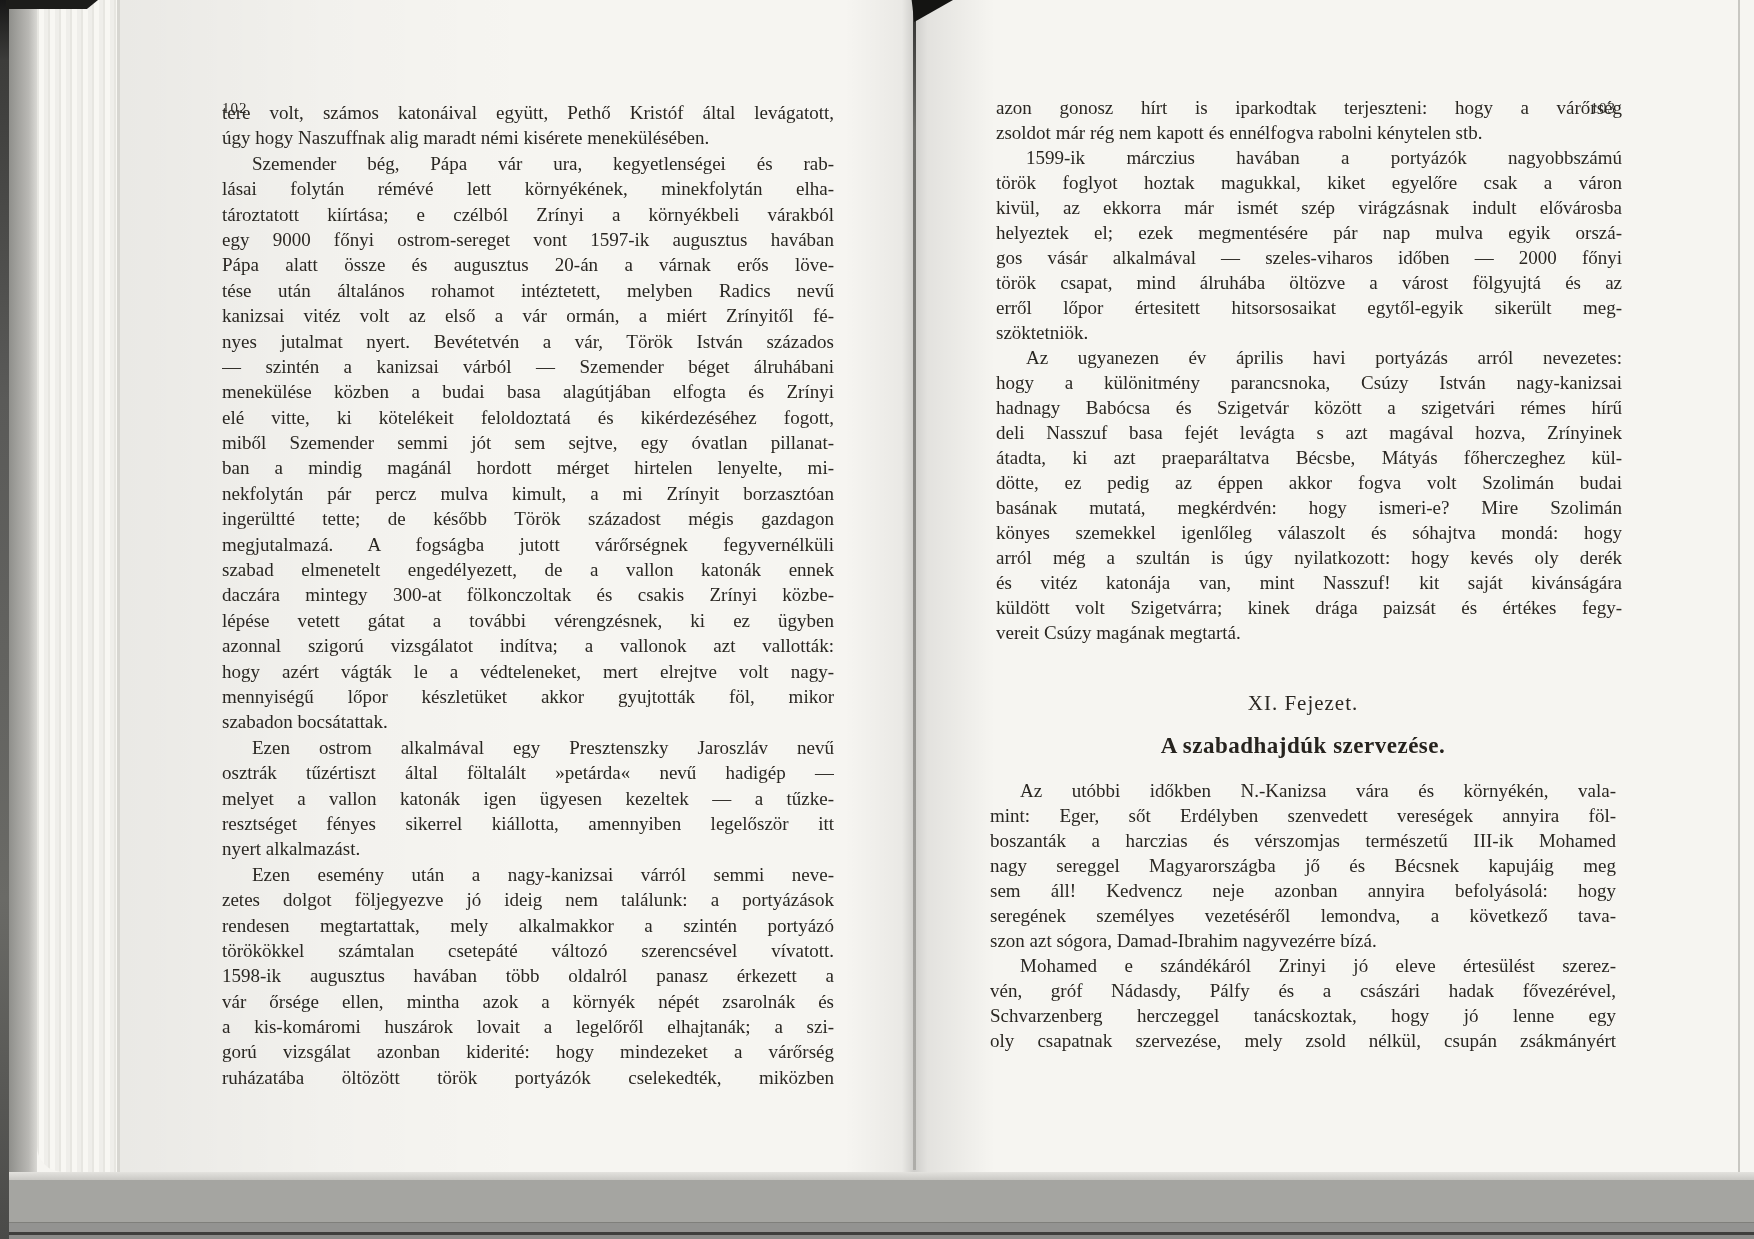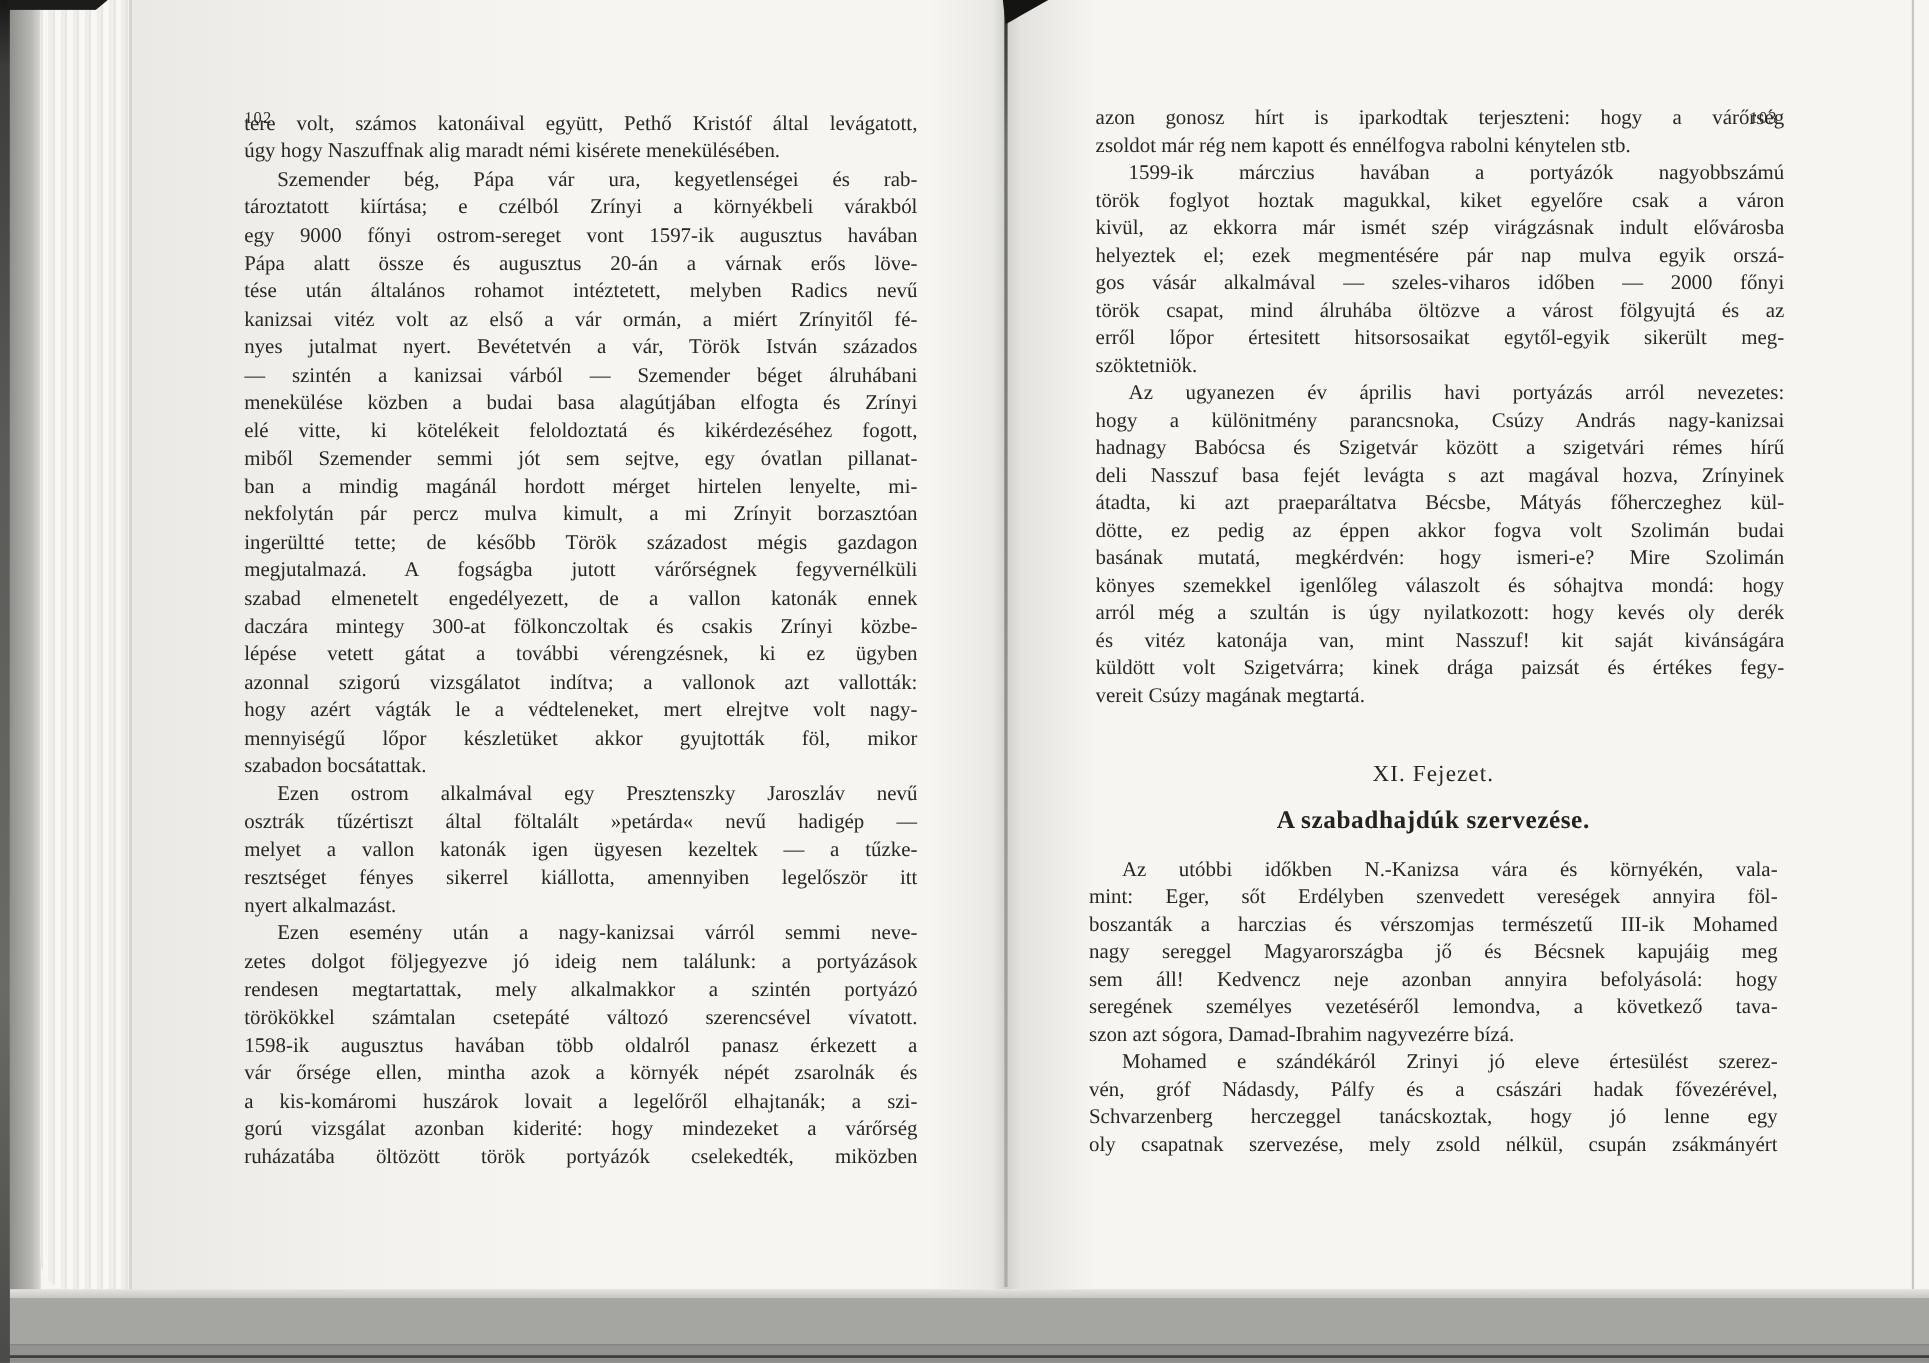--- a/index.html
+++ b/index.html
@@ -152,20 +152,21 @@
   <div class="bottom-band-low"></div>
   <div class="bottom-band-darkline"></div>
   <div class="bottom-band-foot"></div>
 
   <div class="pagenum pagenum-left">102</div>
 
   <div class="textcol col-left">
       <div class="line">tere volt, számos katonáival együtt, Pethő Kristóf által levágatott,</div>
       <div class="line end">úgy hogy Naszuffnak alig maradt némi kisérete menekülésében.</div>
       <div class="line indent">Szemender bég, Pápa vár ura, kegyetlenségei és rab-</div>
+      <div class="line">lásai folytán rémévé lett környékének, minekfolytán elha-</div>
       <div class="line">tároztatott kiírtása; e czélból Zrínyi a környékbeli várakból</div>
       <div class="line">egy 9000 főnyi ostrom-sereget vont 1597-ik augusztus havában</div>
       <div class="line">Pápa alatt össze és augusztus 20-án a várnak erős löve-</div>
       <div class="line">tése után általános rohamot intéztetett, melyben Radics nevű</div>
       <div class="line">kanizsai vitéz volt az első a vár ormán, a miért Zrínyitől fé-</div>
       <div class="line">nyes jutalmat nyert. Bevétetvén a vár, Török István százados</div>
       <div class="line">— szintén a kanizsai várból — Szemender béget álruhábani</div>
       <div class="line">menekülése közben a budai basa alagútjában elfogta és Zrínyi</div>
       <div class="line">elé vitte, ki kötelékeit feloldoztatá és kikérdezéséhez fogott,</div>
       <div class="line">miből Szemender semmi jót sem sejtve, egy óvatlan pillanat-</div>
@@ -203,21 +204,21 @@
       <div class="line end">zsoldot már rég nem kapott és ennélfogva rabolni kénytelen stb.</div>
       <div class="line indent">1599-ik márczius havában a portyázók nagyobbszámú</div>
       <div class="line">török foglyot hoztak magukkal, kiket egyelőre csak a váron</div>
       <div class="line">kivül, az ekkorra már ismét szép virágzásnak indult elővárosba</div>
       <div class="line">helyeztek el; ezek megmentésére pár nap mulva egyik orszá-</div>
       <div class="line">gos vásár alkalmával — szeles-viharos időben — 2000 főnyi</div>
       <div class="line">török csapat, mind álruhába öltözve a várost fölgyujtá és az</div>
       <div class="line">erről lőpor értesitett hitsorsosaikat egytől-egyik sikerült meg-</div>
       <div class="line end">szöktetniök.</div>
       <div class="line indent">Az ugyanezen év április havi portyázás arról nevezetes:</div>
-      <div class="line">hogy a különitmény parancsnoka, Csúzy András nagy-kanizsai</div>
+      <div class="line">hogy a különitmény parancsnoka, Csúzy István nagy-kanizsai</div>
       <div class="line">hadnagy Babócsa és Szigetvár között a szigetvári rémes hírű</div>
       <div class="line">deli Nasszuf basa fejét levágta s azt magával hozva, Zrínyinek</div>
       <div class="line">átadta, ki azt praeparáltatva Bécsbe, Mátyás főherczeghez kül-</div>
       <div class="line">dötte, ez pedig az éppen akkor fogva volt Szolimán budai</div>
       <div class="line">basának mutatá, megkérdvén: hogy ismeri-e? Mire Szolimán</div>
       <div class="line">könyes szemekkel igenlőleg válaszolt és sóhajtva mondá: hogy</div>
       <div class="line">arról még a szultán is úgy nyilatkozott: hogy kevés oly derék</div>
       <div class="line">és vitéz katonája van, mint Nasszuf! kit saját kivánságára</div>
       <div class="line">küldött volt Szigetvárra; kinek drága paizsát és értékes fegy-</div>
       <div class="line end">vereit Csúzy magának megtartá.</div>

